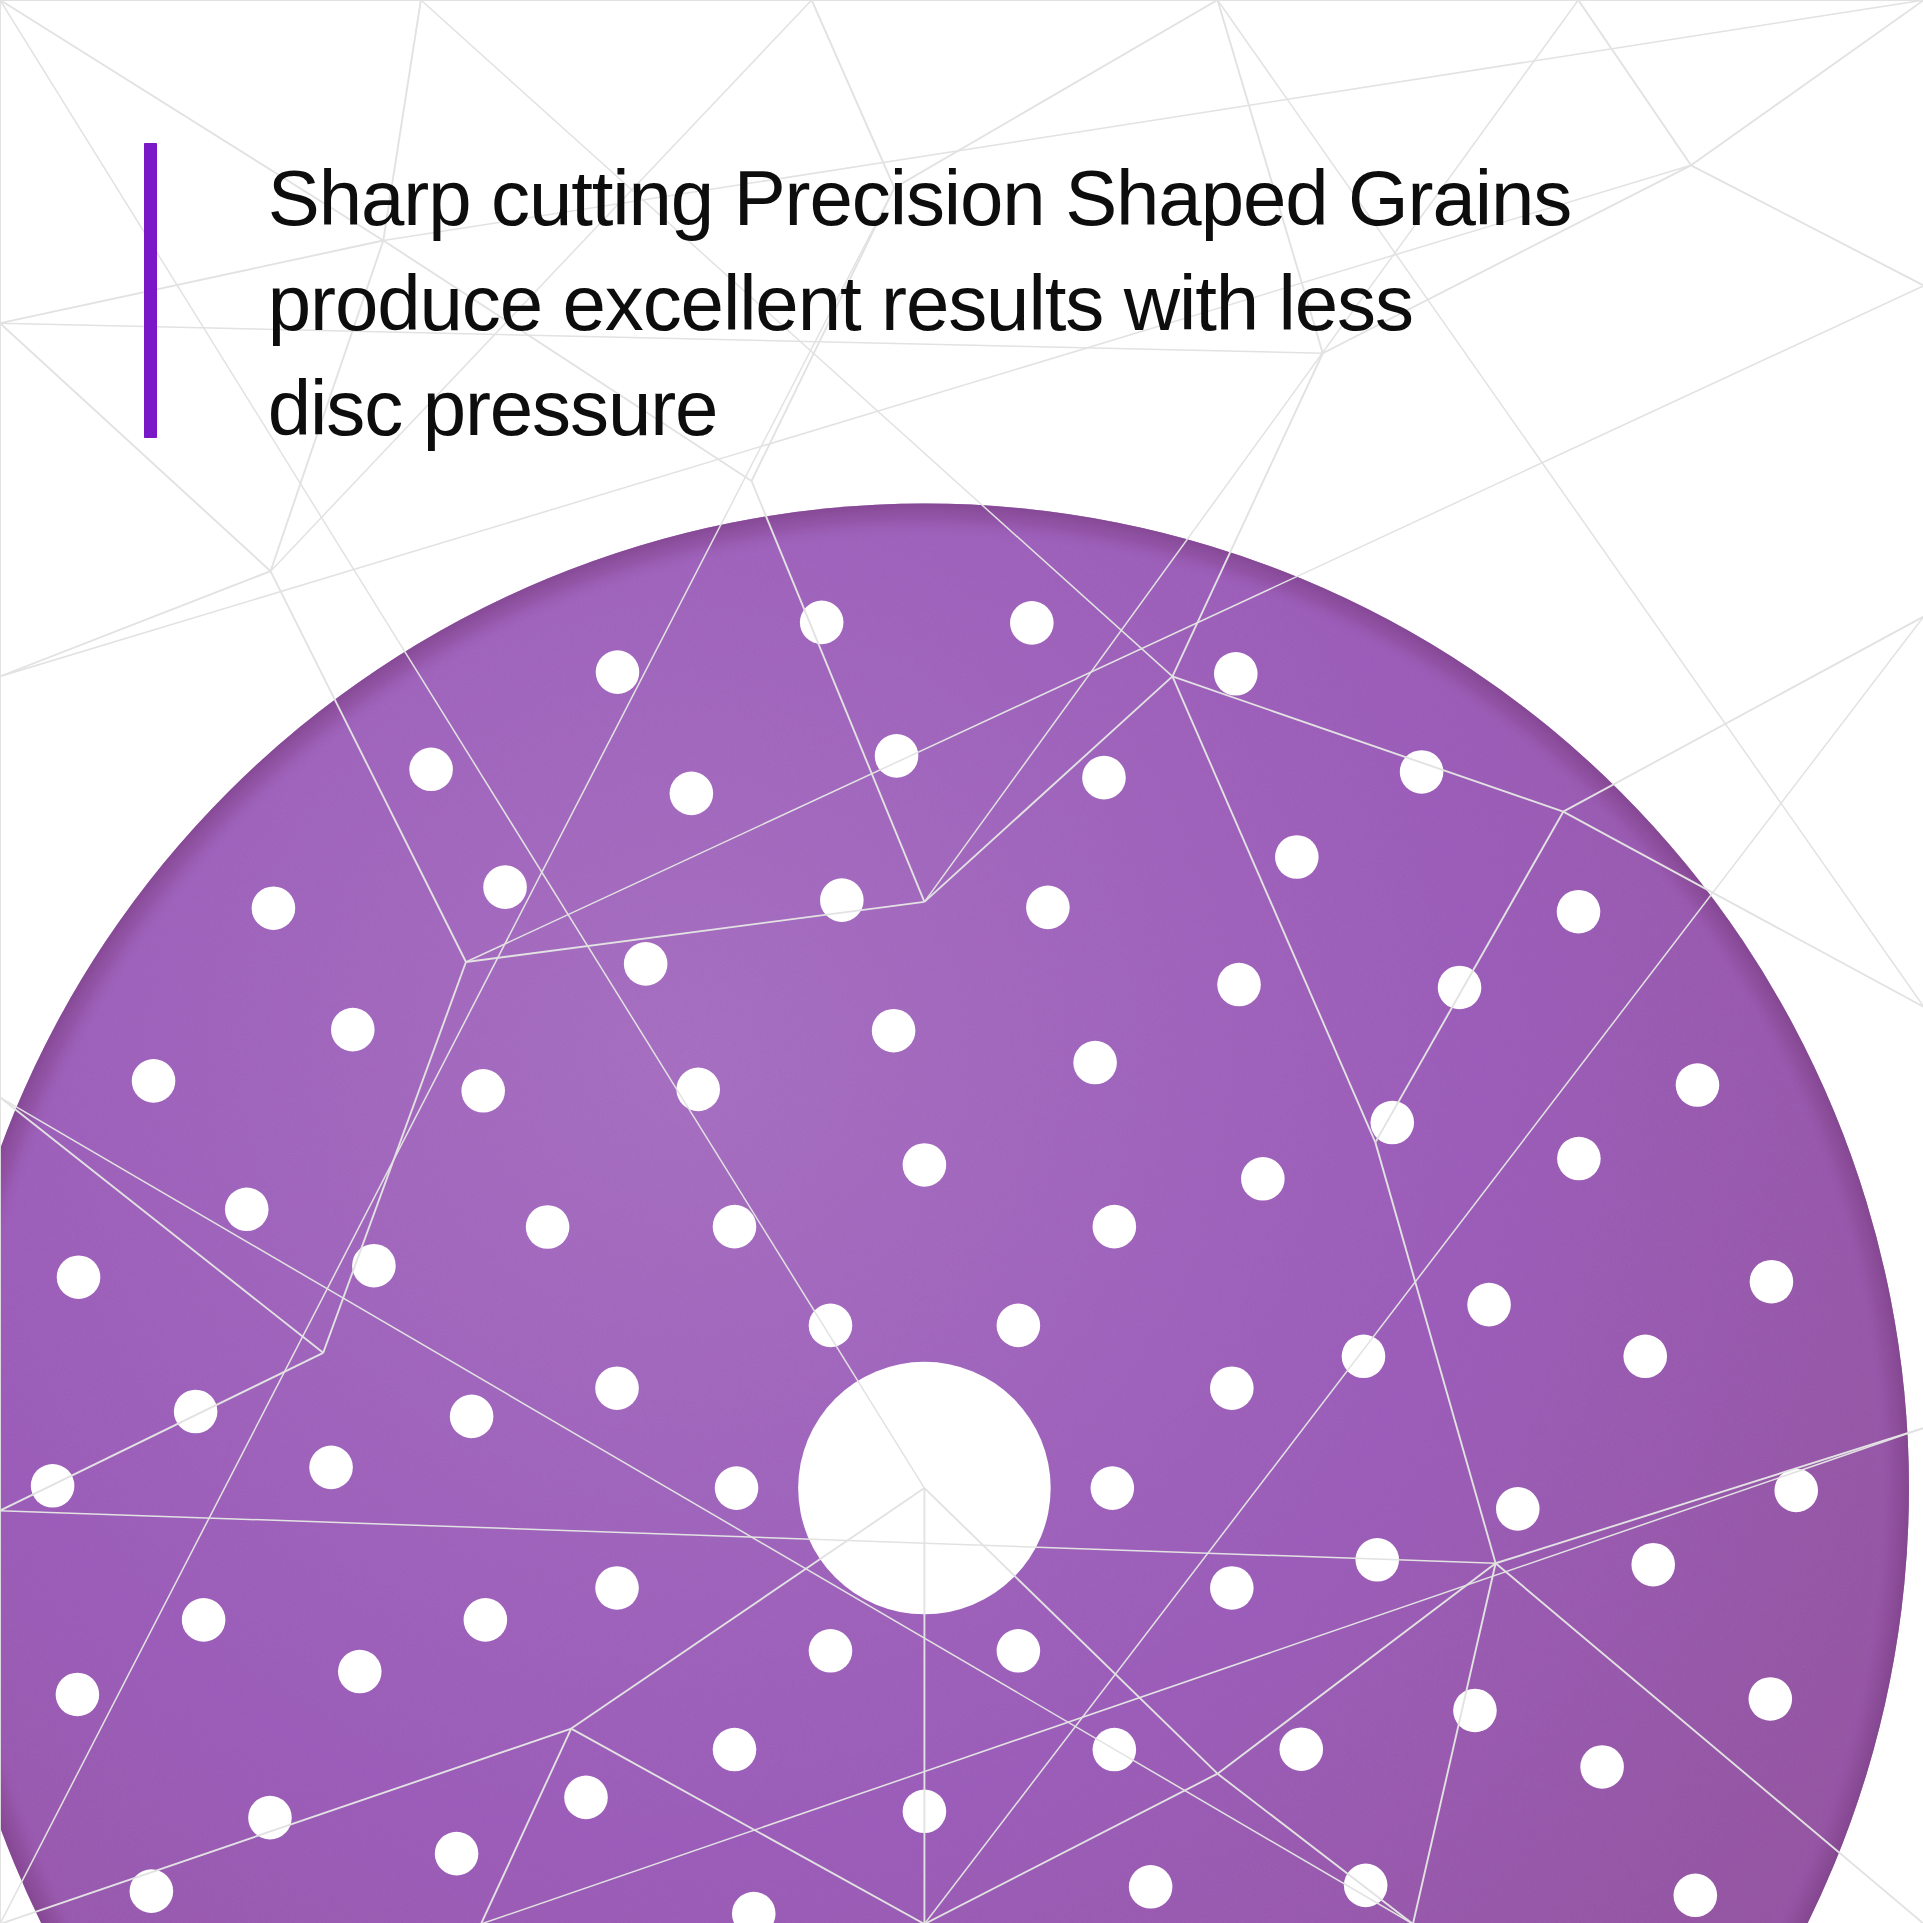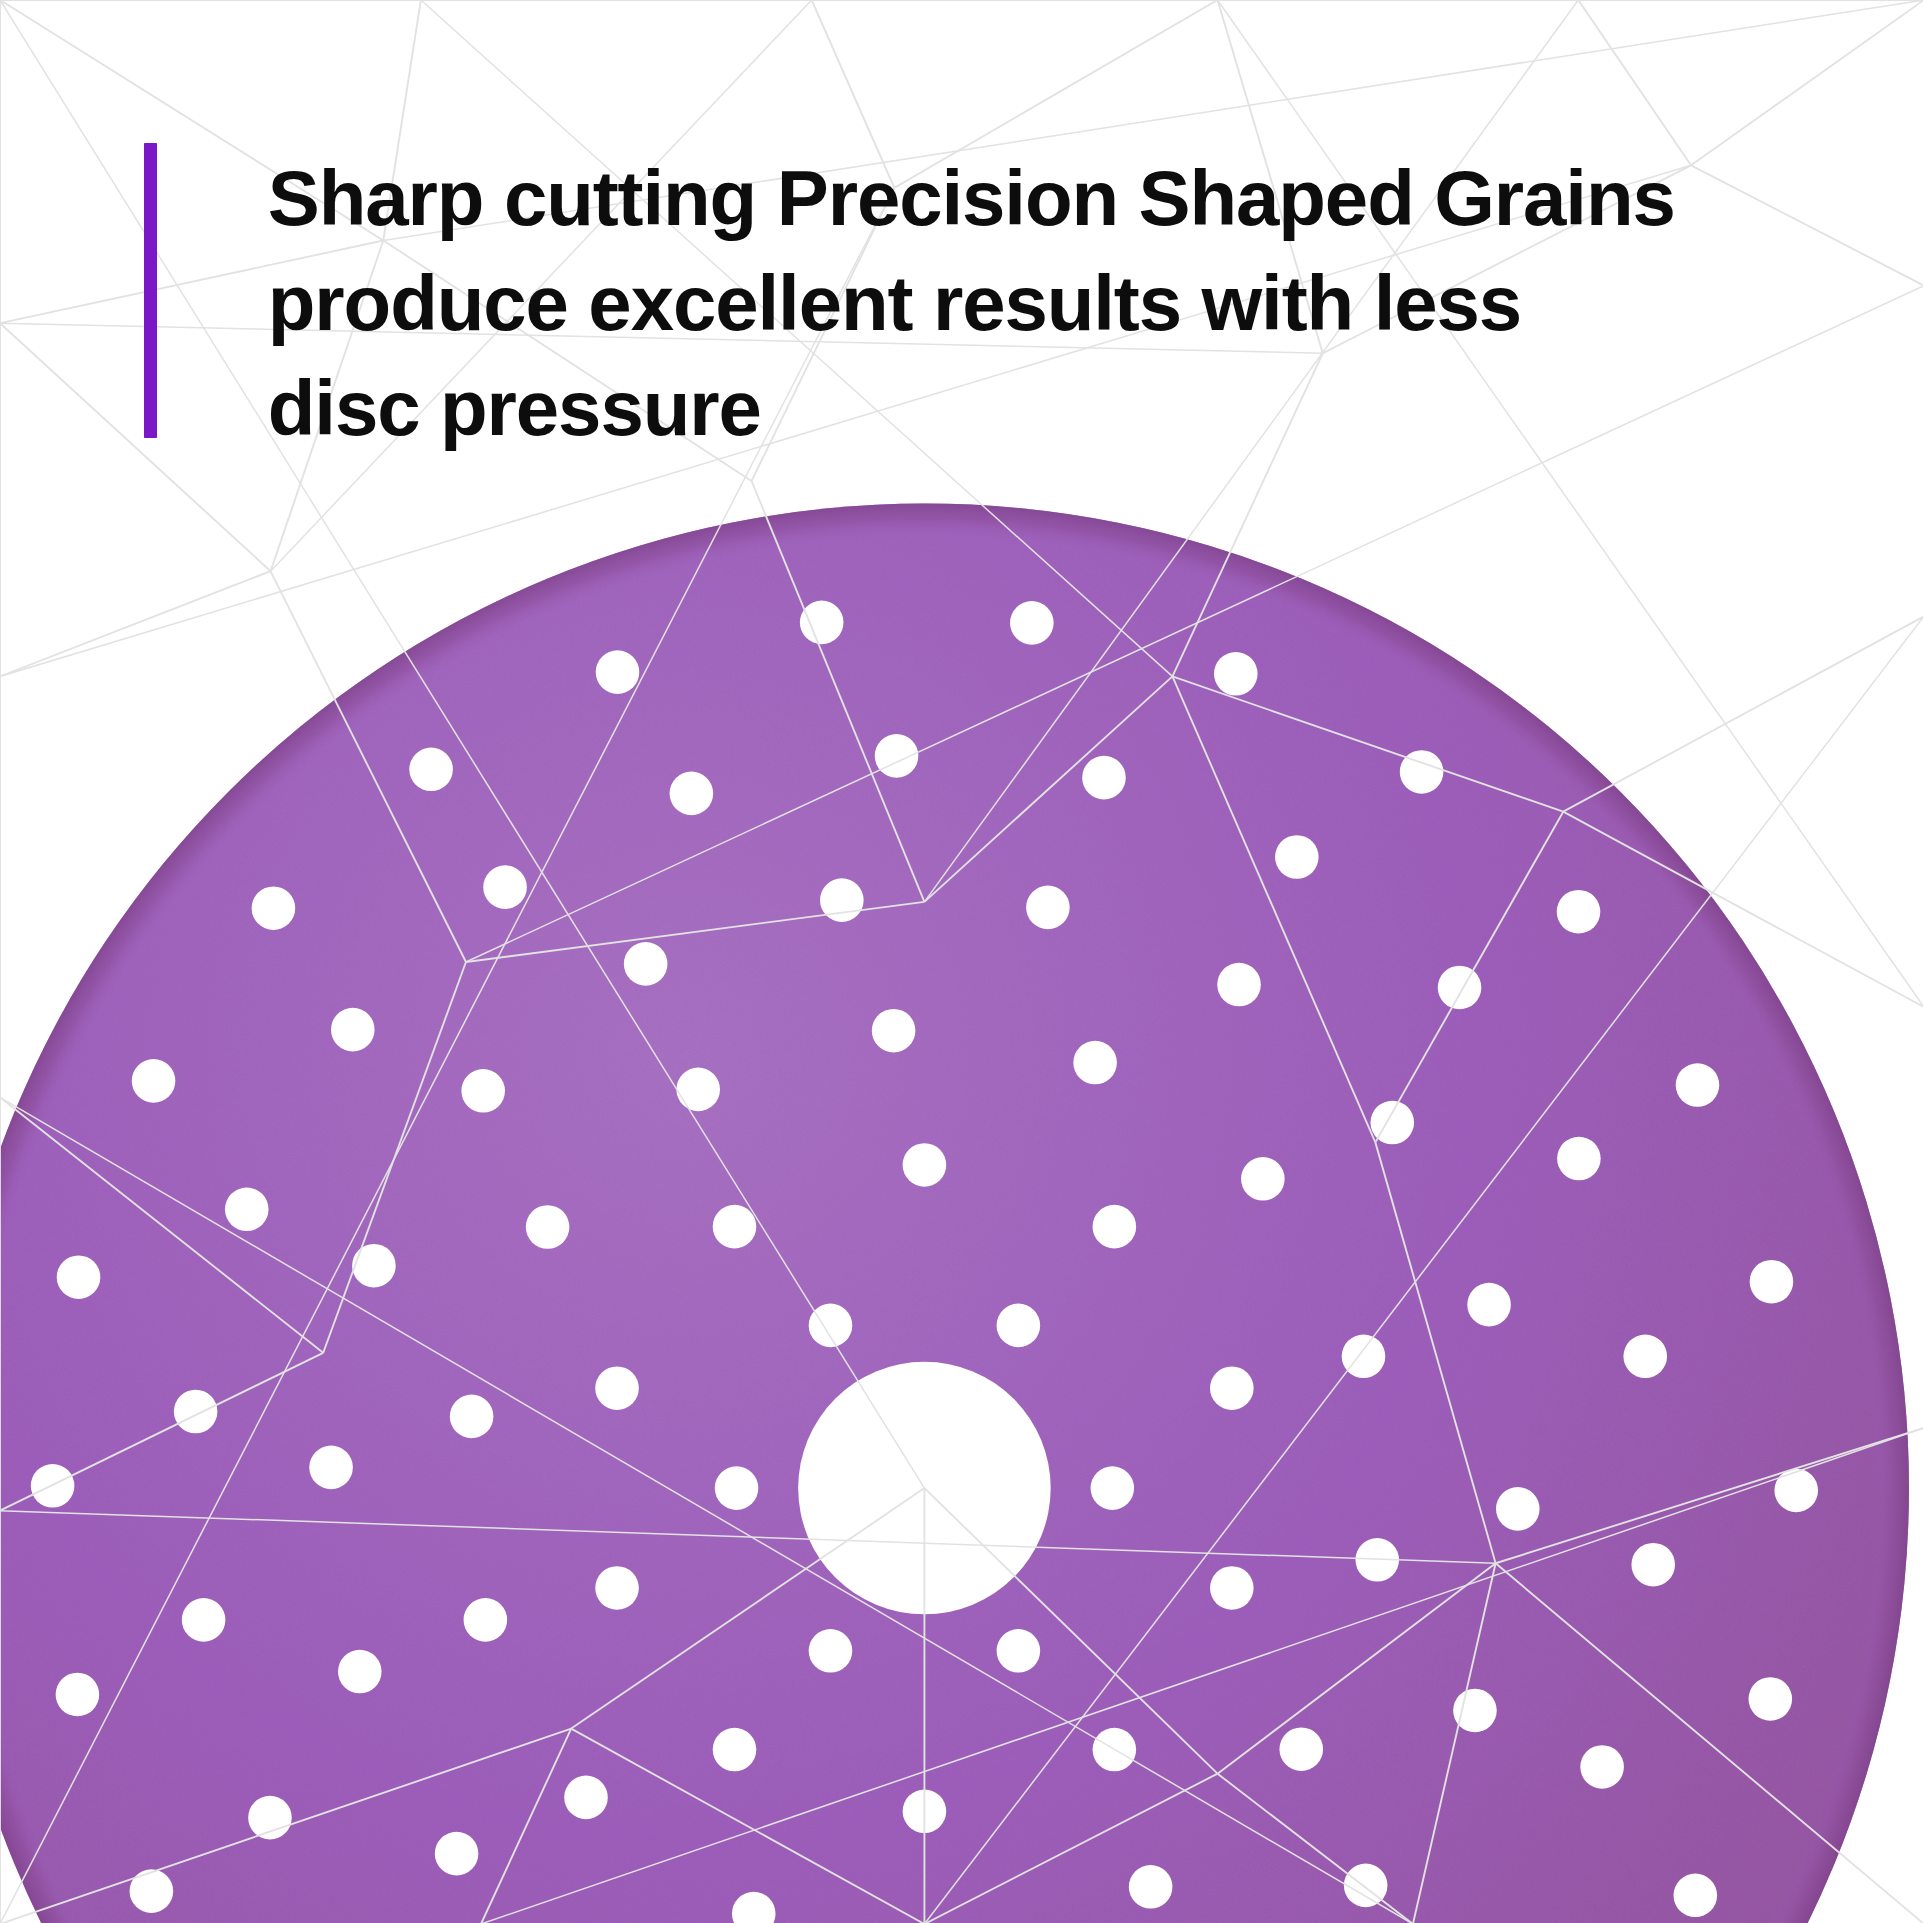--- a/index.html
+++ b/index.html
@@ -57,21 +57,21 @@
     height: 295px;
     background: #7A18C7;
     flex: 0 0 auto;
     border-radius: 0.8px;
   }
   #headline-text {
     margin-left: 111px;
     padding-top: 3px;
     color: #0d0d0d;
     font-family: "Liberation Sans", sans-serif;
-    font-weight: bold;
+    font-weight: normal;
     font-size: 78px;
     line-height: 105px;
     letter-spacing: -1.1px;
     max-width: 1503px;
     white-space: pre-line;
   }
 </style>
 </head>
 <body>
 

